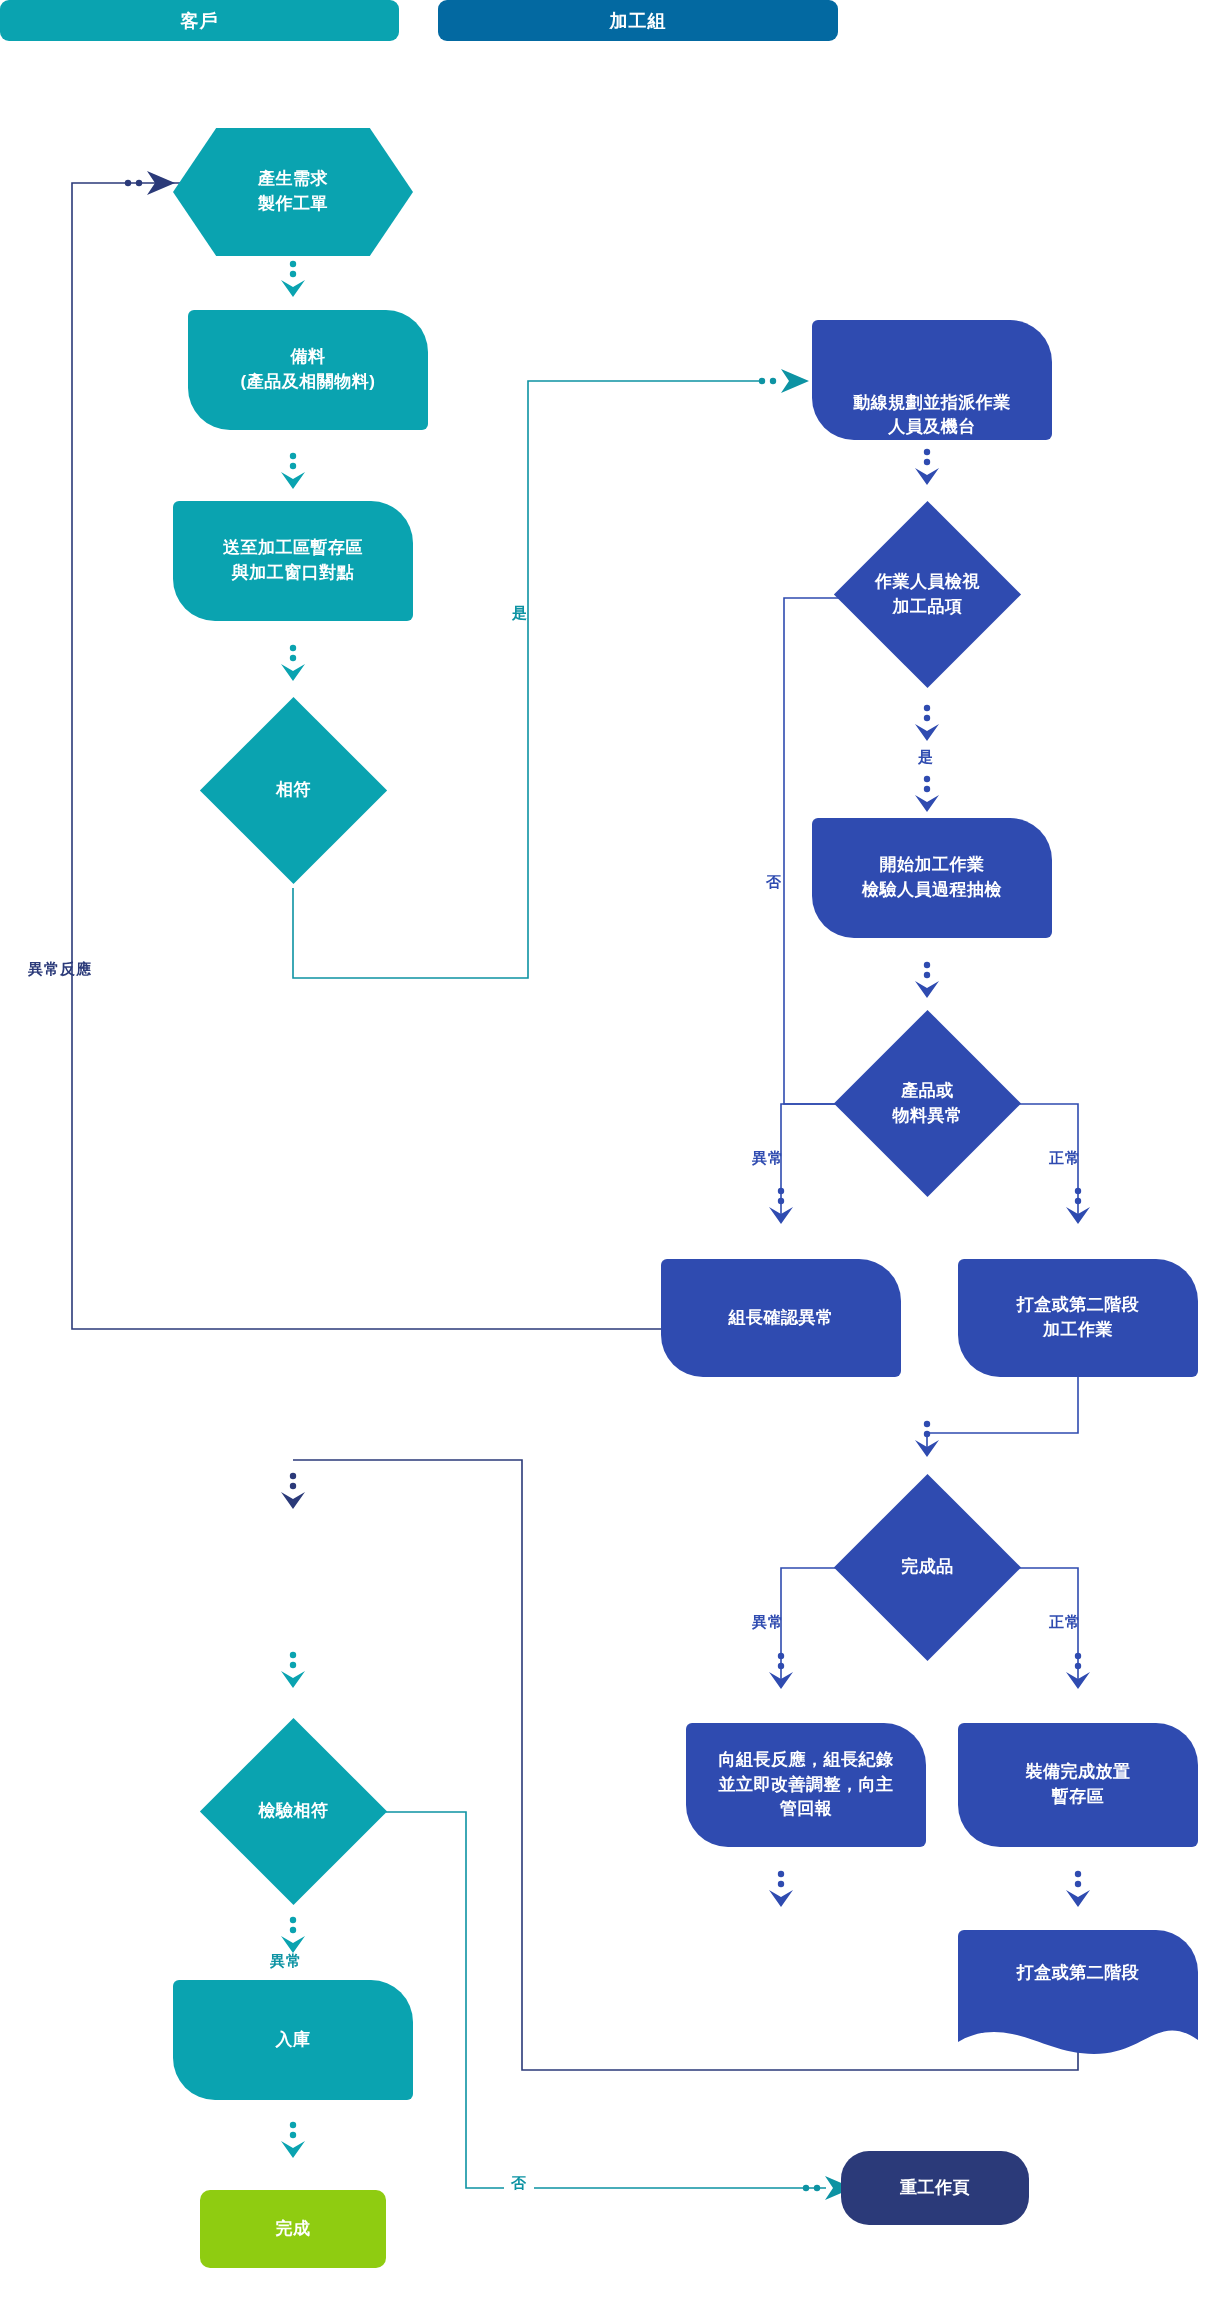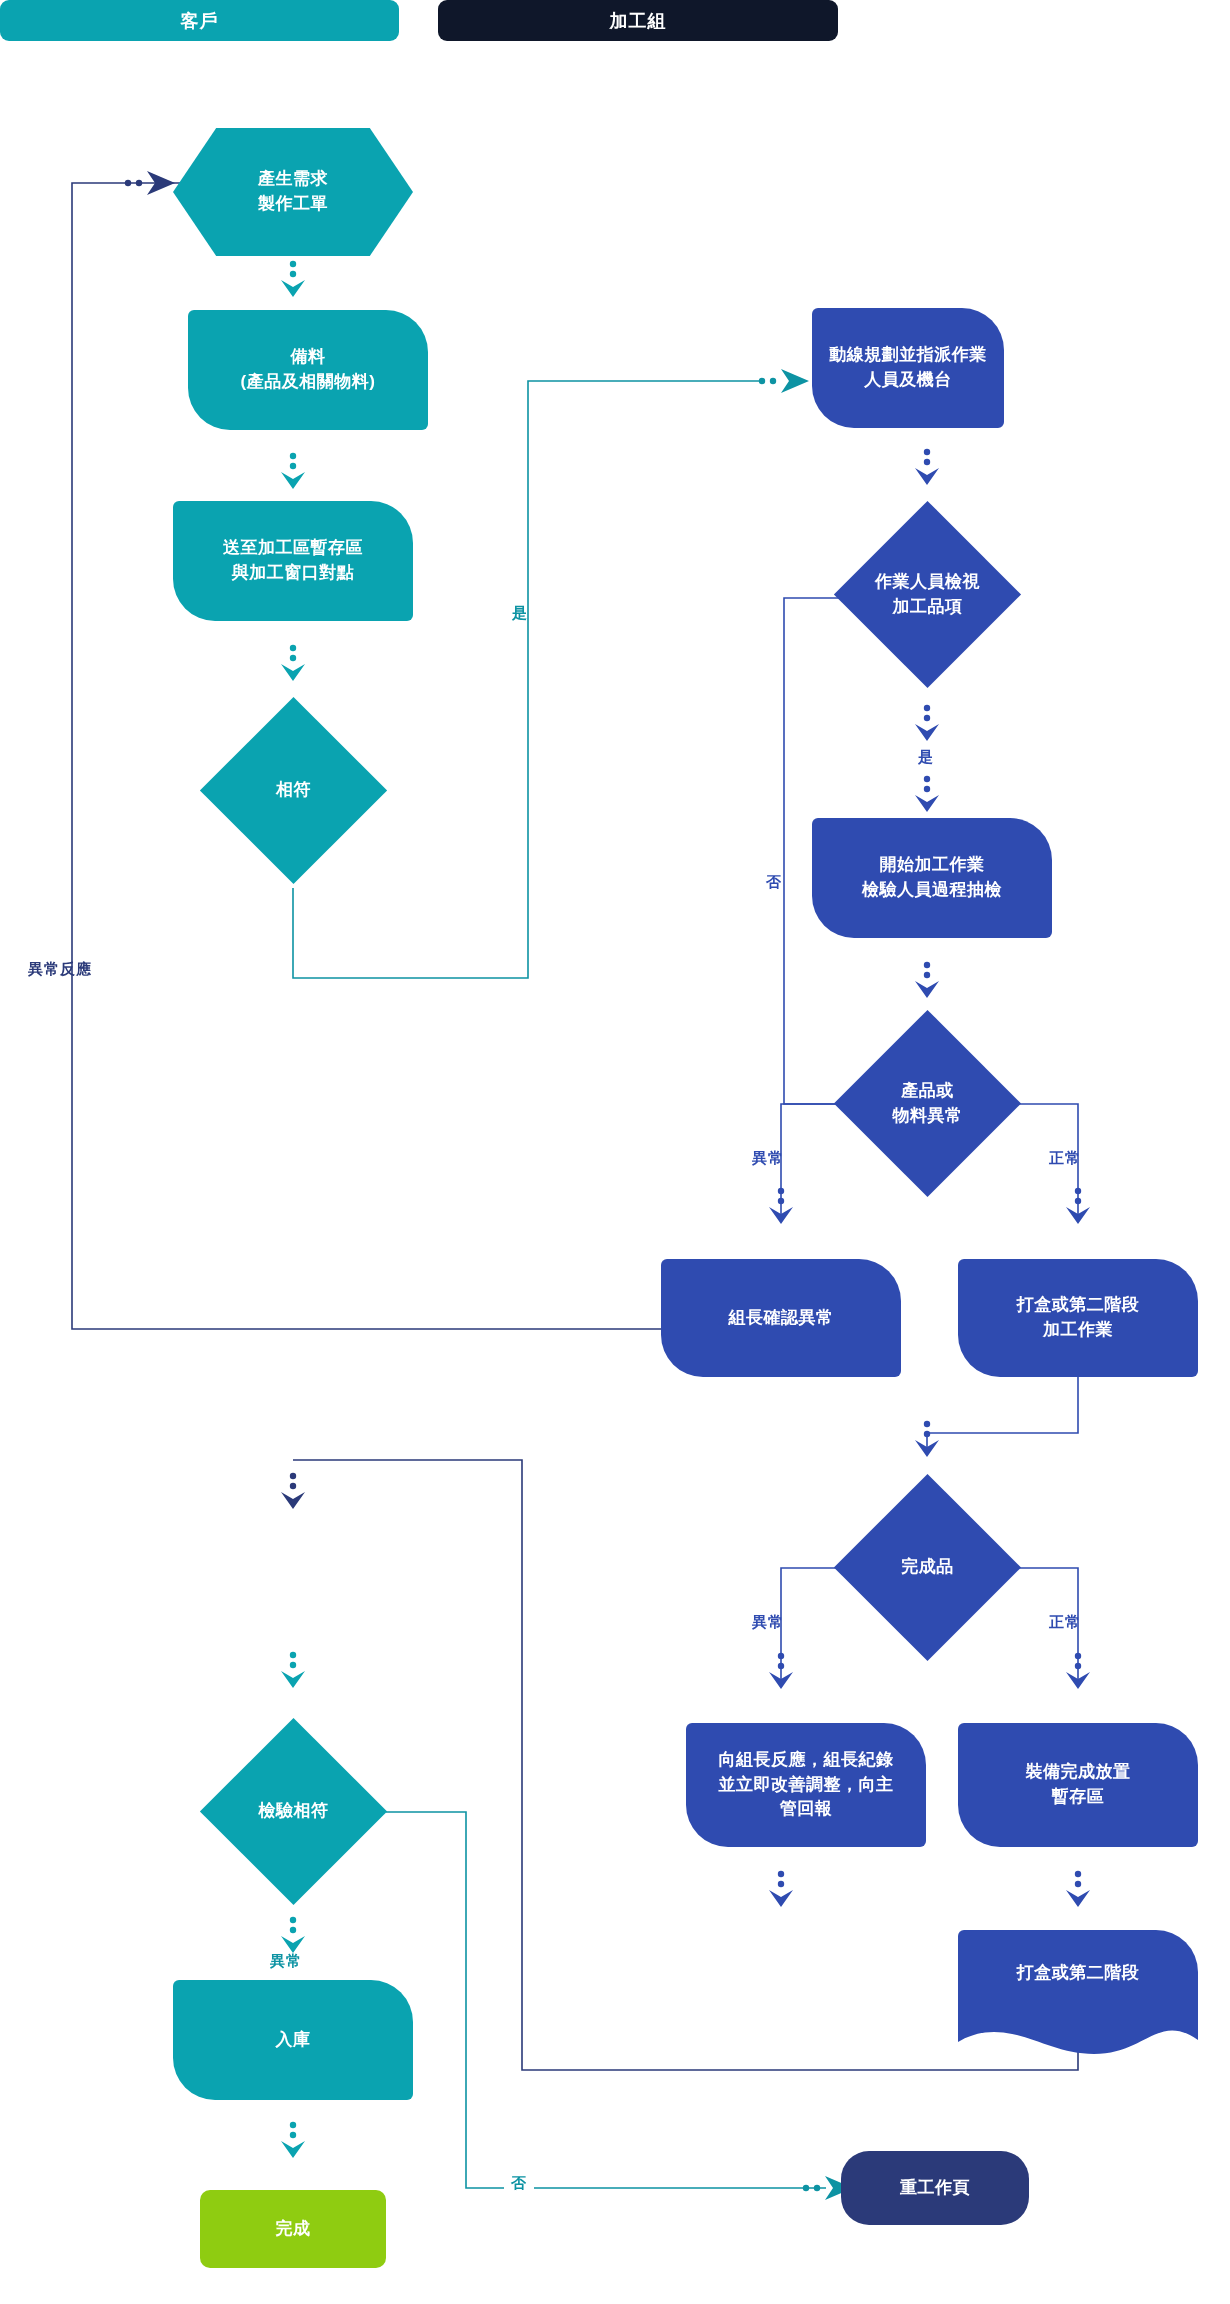--- a/index.html
+++ b/index.html
@@ -22,21 +22,21 @@
     letter-spacing:0.5px;
     white-space:pre-line;
     z-index:3;
   }
   .lane {
     position:absolute; display:flex; align-items:center; justify-content:center;
     color:#fff; font-size:18px; font-weight:600; letter-spacing:1px;
     border-radius:9px; z-index:3;
   }
   .lane-teal { background:#0aa3b0; }
-  .lane-blue { background:#0f172a;font-family:Liberation Mono, monospace; }
+  .lane-blue { background:#0369a1;font-family:Liberation Mono, monospace; }
 
   .soft-teal {
     background:#0aa3b0;
     border-radius: 6px 42px 6px 42px;
   }
   .soft-blue {
     background:#2f4bb0;
     border-radius: 6px 42px 6px 42px;
   }
   .navy { background:#2b3a79; border-radius:8px; }
@@ -209,21 +209,21 @@
   </div>
 
   <div class="node soft-teal" style="left:173px; top:1980px; width:240px; height:120px;">
     <span>入庫</span>
   </div>
 
   <div class="node green" style="left:200px; top:2190px; width:186px; height:78px;">
     <span>完成</span>
   </div>
 
-  <div class="node soft-blue" style="left:812px; top:308px; width:192px; height:120px;">
+  <div class="node soft-blue" style="left:812px; top:320px; width:240px; height:120px;align-items:flex-end;">
     <span>動線規劃並指派作業
 人員及機台</span>
   </div>
 
   <div class="node diamond diamond-blue" style="left:830px; top:497px; width:195px; height:195px;">
     <span>作業人員檢視
 加工品項</span>
   </div>
 
   <div class="node soft-blue" style="left:812px; top:818px; width:240px; height:120px;">

